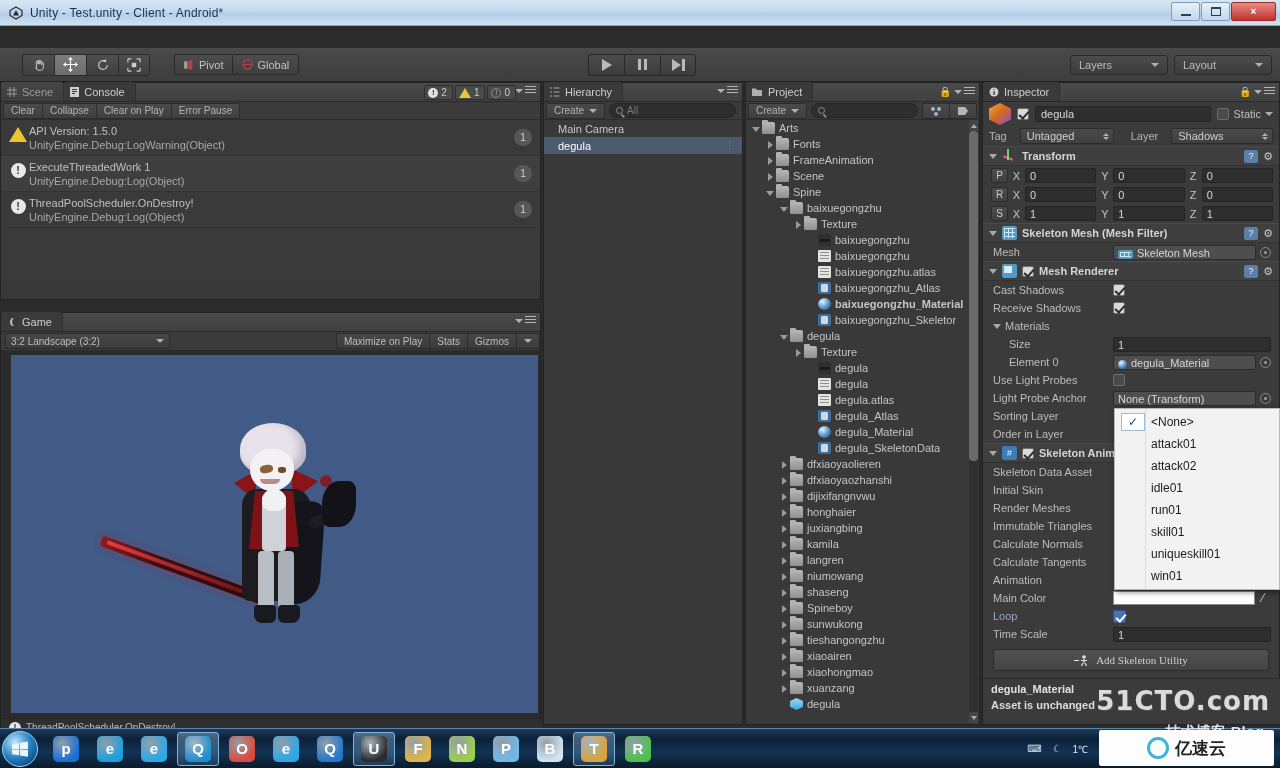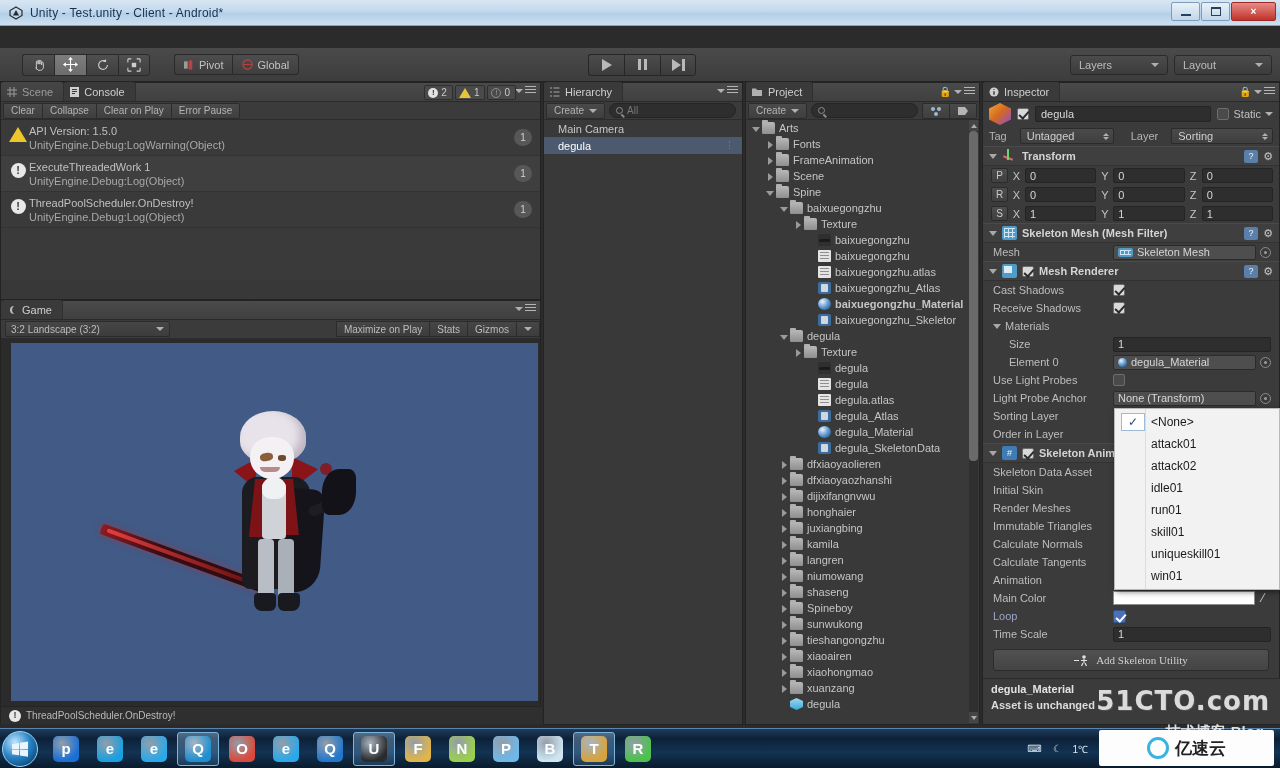--- a/index.html
+++ b/index.html
@@ -154,21 +154,21 @@
   .con-txt { color:#c0c0c0; font-size:11px; line-height:14px; }
   .con-txt .l2 { color:#a8a8a8; }
   .con-badge {
     position:absolute; right:8px; top:9px;
     min-width:18px;height:17px;border-radius:9px;background:#575757;
     color:#d0d0d0;font-size:10px;display:flex;align-items:center;justify-content:center;
   }
   .con-blank { background:#3a3a3a; height:100%; }
 
   
-  #game { left:0; top:300px; width:541px; height:425px; }
+  #game { left:0; top:312px; width:541px; height:425px; }
   .game-sub { height:19px; background:#3b3b3b; display:flex;align-items:center;border-bottom:1px solid #2c2c2c;}
   .aspect {
     width:165px;height:16px;margin-left:4px;
     background:linear-gradient(180deg,#464646,#3c3c3c);
     border:1px solid #2c2c2c;border-radius:2px;
     display:flex;align-items:center;justify-content:space-between;padding:0 5px;
     color:#bdbdbd;font-size:10px;
   }
   .game-right { margin-left:auto; display:flex; align-items:center; }
   .gbtn { font-size:10px;color:#bdbdbd;padding:0 7px;height:16px;display:flex;align-items:center;
@@ -278,21 +278,21 @@
 
   .prow3 { height:19px; display:flex; align-items:center; padding:0 6px 0 8px; gap:3px;}
   .axbtn { width:17px;height:15px;background:linear-gradient(180deg,#4d4d4d,#404040);border:1px solid #2b2b2b;border-radius:2px;
            color:#cacaca;font-size:10px;display:flex;align-items:center;justify-content:center;}
   .axlbl { color:#c5c5c5;font-size:11px;width:11px;text-align:center;}
   .numf { flex:1;height:15px;background:#2e2e2e;border:1px solid #242424;border-radius:2px;color:#d6d6d6;font-size:11px;display:flex;align-items:center;padding:0 4px;}
 
   .lrow { height:18px; display:flex; align-items:center; padding:0 8px 0 10px; color:#bdbdbd; font-size:11px; }
   .lrow .lbl { width:120px; flex:0 0 auto;}
   .lrow .lbl.ind { padding-left:16px; width:120px;}
-  .objf { flex:1;height:15px;background:#4e4e4e;border:1px solid #2b2b2b;border-radius:2px;color:#d6d6d6;font-size:11px;display:flex;align-items:center;gap:4px;padding:0 4px;}
+  .objf { flex:1;height:15px;background:#4e4e4e;border:1px solid #2b2b2b;border-radius:2px;color:#d6d6d6;font-size:11px;display:flex;align-items:flex-end;gap:4px;padding:0 4px;}
   .objf.dark { background:#2e2e2e; border-color:#242424;}
   .dotbtn { width:11px;height:11px;border:1px solid #8c8c8c;border-radius:50%;margin-left:4px;flex:0 0 11px;position:relative;}
   .dotbtn::after{content:"";position:absolute;left:3px;top:3px;width:3px;height:3px;border-radius:50%;background:#9c9c9c;}
   .chk-blue { width:13px;height:13px;background:#4b70b8;border:1px solid #32538f;border-radius:2px;position:relative;}
   .chk-blue::after{content:"";position:absolute;left:4px;top:1px;width:4px;height:8px;border:solid #fff;border-width:0 2px 2px 0;transform:rotate(42deg);}
   .colorfield { flex:1;height:14px;background:#ffffff;border:1px solid #8b8b8b; }
   .eyedrop { width:16px;color:#cfcfcf;font-size:12px;text-align:center;}
 
   .addbtn { margin:6px 10px 0 10px; height:22px; background:linear-gradient(180deg,#515151,#444);
             border:1px solid #2c2c2c;border-radius:3px;color:#cfcfcf;font-size:11px;
@@ -893,21 +893,21 @@
       <span>Tag</span>
       <div class="enum" style="width:94px">
         <span>Untagged</span>
         <span class="updown">
             <i class="u"></i>
             <i class="d"></i>
           </span>
       </div>
       <span style="margin-left:4px">Layer</span>
       <div class="enum" style="flex:1">
-        <span>Sorting</span>
+        <span>Shadows</span>
         <span class="updown">
             <i class="u"></i>
             <i class="d"></i>
           </span>
       </div>
     </div>
 
     <div class="comp-head">
       <span class="foldarrow"></span>
       <span class="cico tr"></span>

